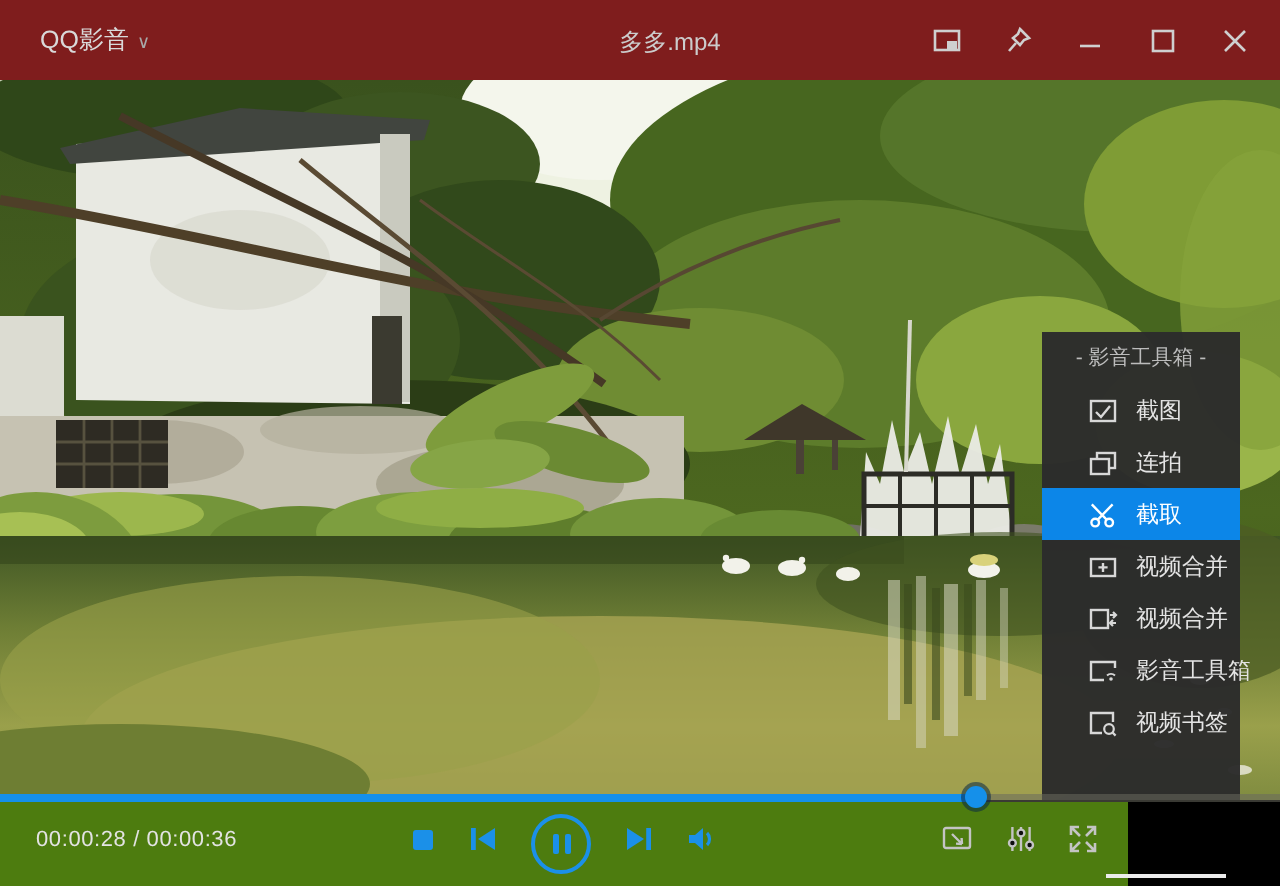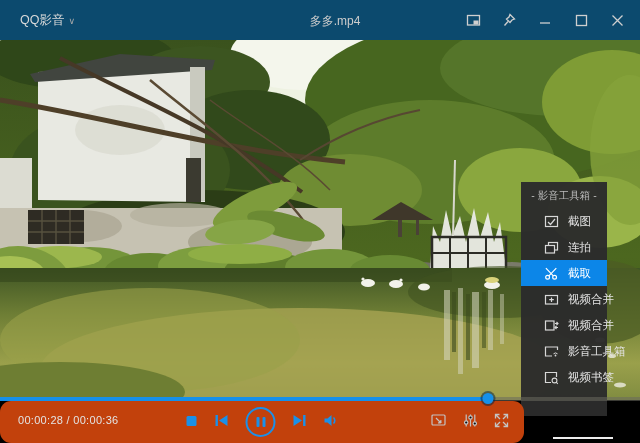--- a/index.html
+++ b/index.html
@@ -1,52 +1,52 @@
 <!DOCTYPE html>
 <html><head>
 <meta charset="utf-8">
 <style>
   * { margin:0; padding:0; box-sizing:border-box; }
   html,body { background:#000; }
   body { width:640px; height:443px; font-family:"Liberation Sans",sans-serif; }
   .window { position:relative; width:640px; height:443px; background:#000; overflow:hidden; }
 
   
-  .titlebar { position:absolute; top:0; left:0; width:640px; height:40px; background:#0c4a6e; z-index:30; }
+  .titlebar { position:absolute; top:0; left:0; width:640px; height:40px; background:#7f1d1d; z-index:30; }
   .app-menu { position:absolute; left:20px; top:12px; display:flex; align-items:center; gap:4px;
               color:#d9d9d9; font-size:12.5px; cursor:default; }
   .app-menu .chev { font-size:9px; color:#a8a8a8; }
   .file-title { position:absolute; left:0; right:0; top:13px; text-align:center; color:#cccccc; font-size:12px;padding-left:30px; }
   .tb-icons { position:absolute; right:14px; top:0; height:40px; display:flex; align-items:center; gap:18px; }
   .tb-btn { width:18px; height:18px; display:flex; align-items:center; justify-content:center; color:#cfcfcf; cursor:default; }
   .tb-btn svg { display:block; }
 
   
   .video-frame { position:absolute; top:40px; left:0; width:640px; height:360px; background:#40561f; }
   .video-frame svg { display:block; }
 
   
-  .toolbox { position:absolute; left:521px; top:166px; width:86px; height:234px;
-             background:rgba(43,43,43,0.97); z-index:20;margin-top:16px; }
+  .toolbox { position:absolute; left:521px; top:166px; width:99px; height:234px;
+             background:rgba(43,43,43,0.97); z-index:20; }
   .toolbox-title { height:26px; line-height:26px; text-align:center; color:#bcbcbc; font-size:10.5px;
                    white-space:nowrap; letter-spacing:0; }
   .tb-item { height:26px; display:flex; align-items:center; padding-left:23px; gap:9px; cursor:default; }
   .tb-item .tb-ico { width:15px; height:15px; flex:0 0 15px; display:flex; align-items:center; justify-content:center; }
   .tb-item .tb-label { color:#e4e4e4; font-size:11.5px; white-space:nowrap; }
   .tb-item.active { background:#0c86e8; }
   .tb-item.active .tb-label { color:#ffffff; }
 
   
   .progress { position:absolute; left:0; top:397px; width:640px; height:4px; background:rgba(105,105,95,0.55); z-index:25; }
   .progress-fill { height:4px; background:#1590ea; }
   .progress-handle { position:absolute; top:-4px; width:11px; height:11px; border-radius:50%;
                      background:#1590ea; box-shadow:0 0 0 2px rgba(10,40,70,0.55); transform:translateX(-50%); }
 
   
-  .controls { position:absolute; left:0; top:401px; width:524px; height:42px; background:#c2410c; z-index:24;border-radius:11px; }
+  .controls { position:absolute; left:0; top:401px; width:564px; height:42px; background:#4d7c0f; z-index:24; }
   .time-display { position:absolute; left:18px; top:13px; color:#e3e3e3; font-size:11px; letter-spacing:0.3px; }
   .center-controls { position:absolute; left:50%; top:0; height:42px; transform:translateX(-50%);
                      display:flex; align-items:center; gap:17px; }
   .ctl { display:flex; align-items:center; justify-content:center; cursor:default; }
   .play-btn { width:30px; height:30px; border:2px solid #1b90e8; border-radius:50%;
               display:flex; align-items:center; justify-content:center; gap:3px; }
   .play-btn .bar { width:3px; height:10px; background:#1b90e8; border-radius:1px; }
   .right-controls { position:absolute; right:15px; top:0; height:42px; display:flex; align-items:center; gap:16px; }
   .right-controls .ctl { color:#c4c4c4; }
   .taskbar-hint { position:absolute; left:553px; top:437px; width:60px; height:2px; background:#ececec; z-index:26; }

